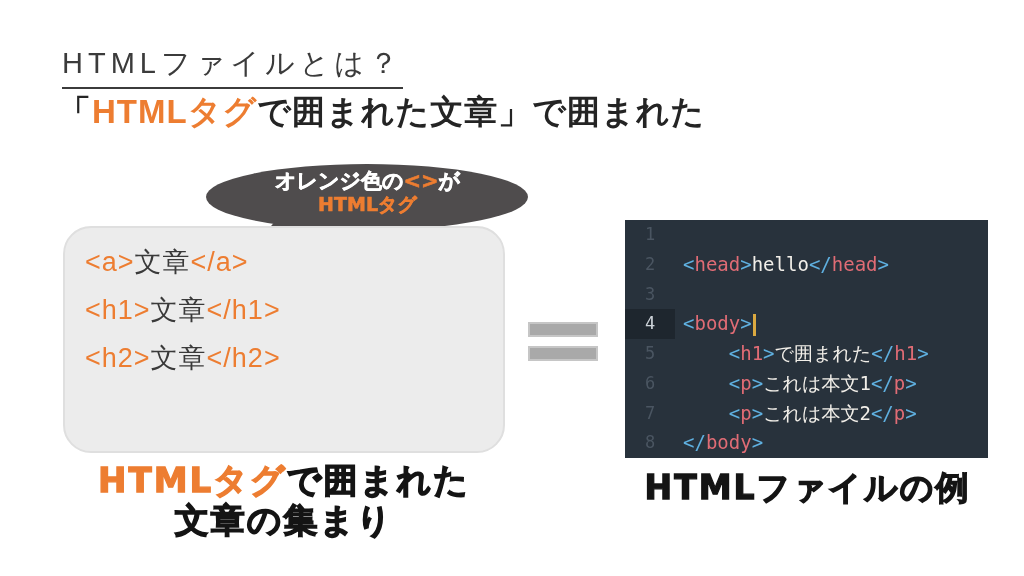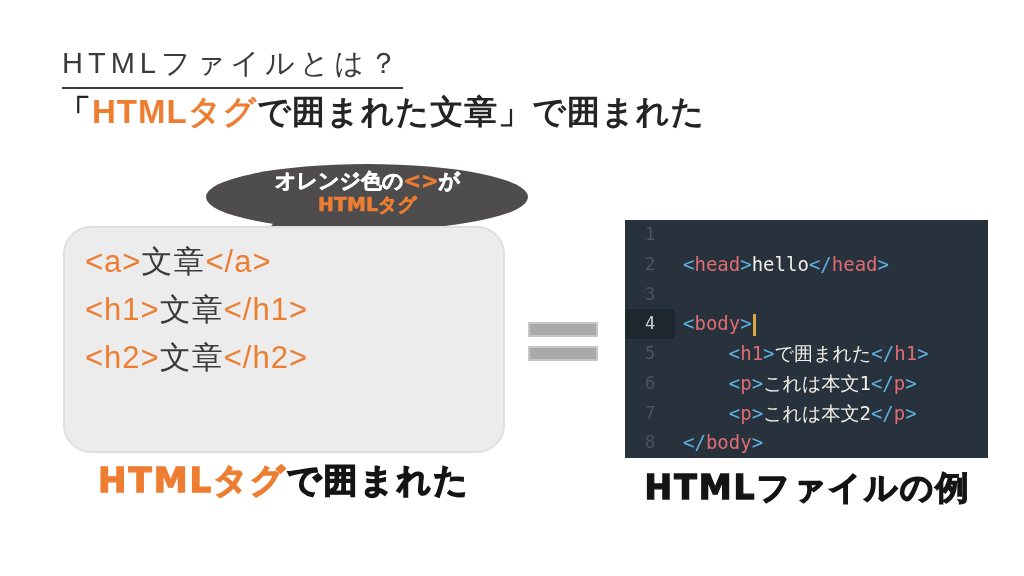--- a/index.html
+++ b/index.html
@@ -35,21 +35,21 @@
   .bubble-l1 .hl{color:var(--accent);}
   .bubble-l2{top:34px;font-size:19px;color:var(--accent);}
   
   .tag-box{
     position:absolute;left:63px;top:218px;width:442px;height:227px;
     background:var(--box-bg);border:2px solid #dfdfdf;border-radius:28px;
     box-sizing:border-box;
   }
   .tag-lines{padding:10px 0 0 20px;}
   .tag-line{
-    font-size:31px;line-height:48px;color:#3a3a3a;
+    font-size:27px;line-height:48px;color:#3a3a3a;
     letter-spacing:1px;white-space:nowrap;
   }
   .tag-line .tg{color:var(--accent);}
   
   .equals{position:absolute;left:528px;top:314px;}
   .equals .bar{
     width:66px;height:11px;background:var(--equals-bar);
     border:2px solid #c6c6c6;margin-bottom:9px;
   }
   
@@ -143,16 +143,17 @@
         <div class="ed-code"><span class="tk-text">    </span><span class="tk-bracket">&lt;</span><span class="tk-tag">p</span><span class="tk-bracket">&gt;</span><span class="tk-text">これは本文2</span><span class="tk-bracket">&lt;/</span><span class="tk-tag">p</span><span class="tk-bracket">&gt;</span></div>
       </div>
       <div class="ed-row">
         <div class="ed-gutter">8</div>
         <div class="ed-code"><span class="tk-bracket">&lt;/</span><span class="tk-tag">body</span><span class="tk-bracket">&gt;</span></div>
       </div>
     </div>
 
   <div class="caption caption-left">
     <div><span class="hl">HTMLタグ</span><span>で囲まれた</span></div>
+    <div>文章の集まり</div>
   </div>
   <div class="caption caption-right">HTMLファイルの例</div>
 
 </div>
 
 </body></html>

